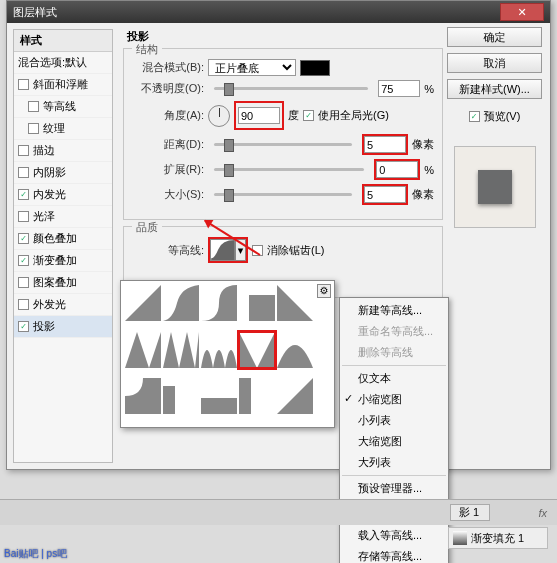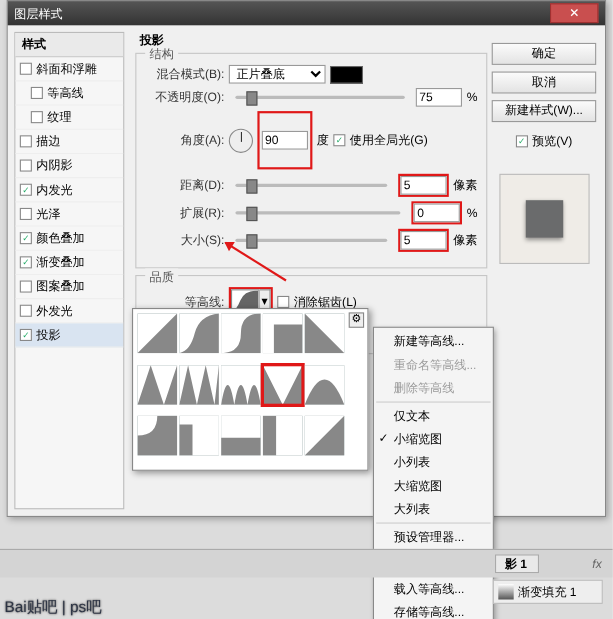--- a/index.html
+++ b/index.html
@@ -19,60 +19,63 @@
 .legend{position:absolute;top:-7px;left:8px;background:#f0f0f0;padding:0 4px;color:#555;}
 .row{display:flex;align-items:center;margin:4px 0;gap:4px;}
 .lbl{width:72px;text-align:right;color:#333;}
 select,input[type=text]{border:1px solid #999;background:#fff;height:17px;padding:0 2px;}
 .slider{flex:1;height:3px;background:#bbb;position:relative;margin:0 6px;border-radius:2px;}
 .slider::after{content:"";position:absolute;top:-4px;left:10px;width:8px;height:11px;background:#888;border:1px solid #555;}
 .numbox{width:42px;text-align:left;}
 .swatch{width:30px;height:16px;background:#000;border:1px solid #666;}
 .dial{width:22px;height:22px;border:1px solid #888;border-radius:50%;background:#eee;position:relative;}
 .dial::after{content:"";position:absolute;left:10px;top:2px;width:1px;height:9px;background:#333;}
-.anglebox{border:2px solid #e01818;padding:16px 2px;}
+.anglebox{border:2px solid #e01818;padding:4px 2px;}
 .redbox{border:2px solid #e01818;}
 .contour-prev{width:26px;height:22px;border:1px solid #888;background:#fff;position:relative;}
 .contour-prev svg{width:100%;height:100%;}
 .dd{width:10px;height:22px;border:1px solid #888;border-left:none;background:#eee;text-align:center;line-height:20px;}
-.rightcol{width:95px;margin:16px 8px 6px 0;display:flex;flex-direction:column;gap:6px;}
+.rightcol{width:95px;margin:4px 8px 6px 0;display:flex;flex-direction:column;gap:6px;}
 .btn{border:1px solid #999;background:linear-gradient(#fbfbfb,#e3e3e3);height:20px;text-align:center;line-height:18px;}
 .previewbox{margin-top:12px;width:82px;height:82px;background:#efece7;border:1px solid #bbb;align-self:center;display:flex;align-items:center;justify-content:center;}
 .cube{width:34px;height:34px;background:#6a6b6c;box-shadow:0 2px 4px rgba(0,0,0,.4);}
 .popup{position:absolute;top:280px;left:120px;width:215px;height:148px;background:#fff;border:1px solid #888;box-shadow:2px 2px 6px rgba(0,0,0,.4);padding:4px;display:flex;flex-wrap:wrap;gap:2px;overflow:hidden;}
 .popup .th{width:36px;height:36px;background:#9aa;position:relative;}
 .popup .th svg{width:100%;height:100%;}
 .popup .gearwrap{position:absolute;top:3px;right:3px;}
 .gear{width:14px;height:14px;border:1px solid #888;background:#eee;text-align:center;line-height:12px;font-size:10px;}
 .ctxmenu{position:absolute;top:297px;left:339px;width:110px;background:#f4f4f4;border:1px solid #888;box-shadow:2px 2px 5px rgba(0,0,0,.35);padding:2px 0;}
 .mi{padding:3px 10px 3px 18px;position:relative;white-space:nowrap;}
 .mi.dis{color:#9a9a9a;}
 .mi.chk::before{content:"✓";position:absolute;left:4px;}
 .sep{height:1px;background:#ccc;margin:2px 2px;}
 .arrow{position:absolute;top:254px;left:195px;width:65px;height:2px;background:#e01818;transform:rotate(32deg);transform-origin:right center;}
 .arrow::after{content:"";position:absolute;left:-6px;top:-4px;border:5px solid transparent;border-right:8px solid #e01818;}
 .bottombar{position:absolute;bottom:38px;left:0;width:557px;height:26px;background:#d4d4d4;border-top:1px solid #aaa;display:flex;align-items:center;}
-.tab{margin-left:450px;padding:0 8px;background:#e9e9e9;border:1px solid #aaa;min-width:40px;font-weight:bold;}
+.tab{margin-left:450px;padding:0 8px;background:#e9e9e9;border:1px solid #aaa;min-width:40px;}
 .fxcol{margin-left:auto;padding:0 10px;color:#666;font-style:italic;}
 .layerrow{position:absolute;bottom:14px;left:448px;width:100px;height:22px;background:#eee;border:1px solid #bbb;display:flex;align-items:center;padding:0 4px;gap:4px;}
 .grad{width:14px;height:14px;background:linear-gradient(#fff,#555);}
-.wm{position:absolute;bottom:2px;left:4px;color:#0f172a;font-size:14px;text-shadow:0 0 2px #000;opacity:.85;}
+.wm{position:absolute;bottom:2px;left:4px;color:#1d4ed8;font-size:10px;text-shadow:0 0 2px #000;opacity:.85;}
 </style>
 </head>
 <body>
 
 <div class="dialog">
   <div class="titlebar">
     <span>图层样式</span>
     <span class="spacer"></span>
     <div class="closebtn">✕</div>
   </div>
   <div class="body">
     <div class="leftcol">
       <div class="lhdr">样式</div>
+      <div class="lrow">
+          <span>混合选项:默认</span>
+        </div>
       <div id="style-rows">
           <div class="lrow">
             <span class="ck"></span>
             <span>斜面和浮雕</span>
           </div>
           <div class="lrow" style="padding-left: 14px;">
             <span class="ck"></span>
             <span>等高线</span>
           </div>
           <div class="lrow" style="padding-left: 14px;">

